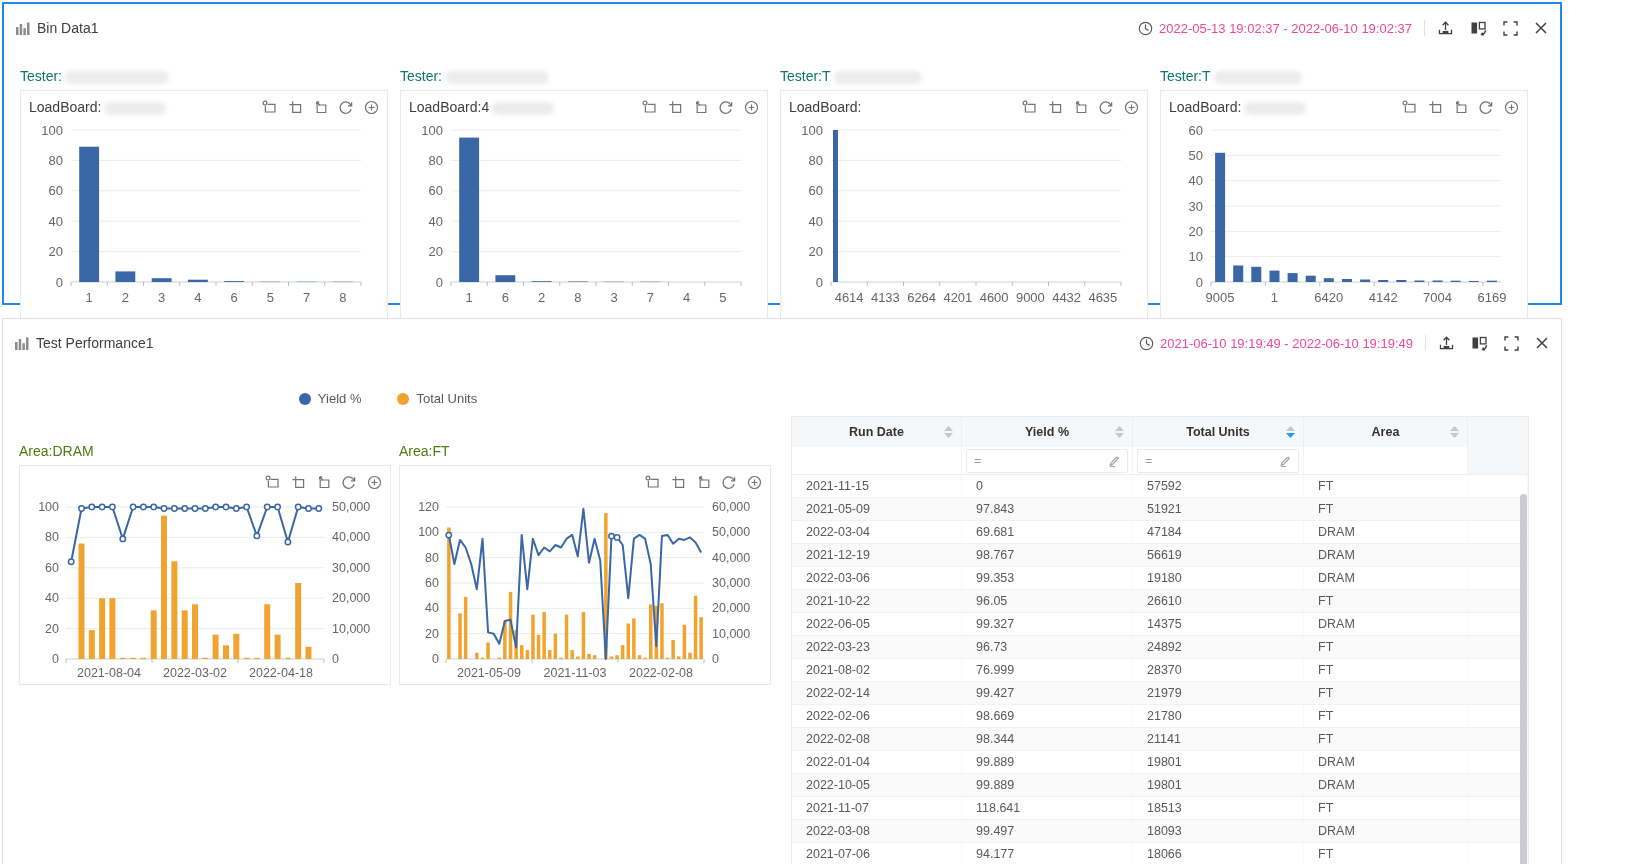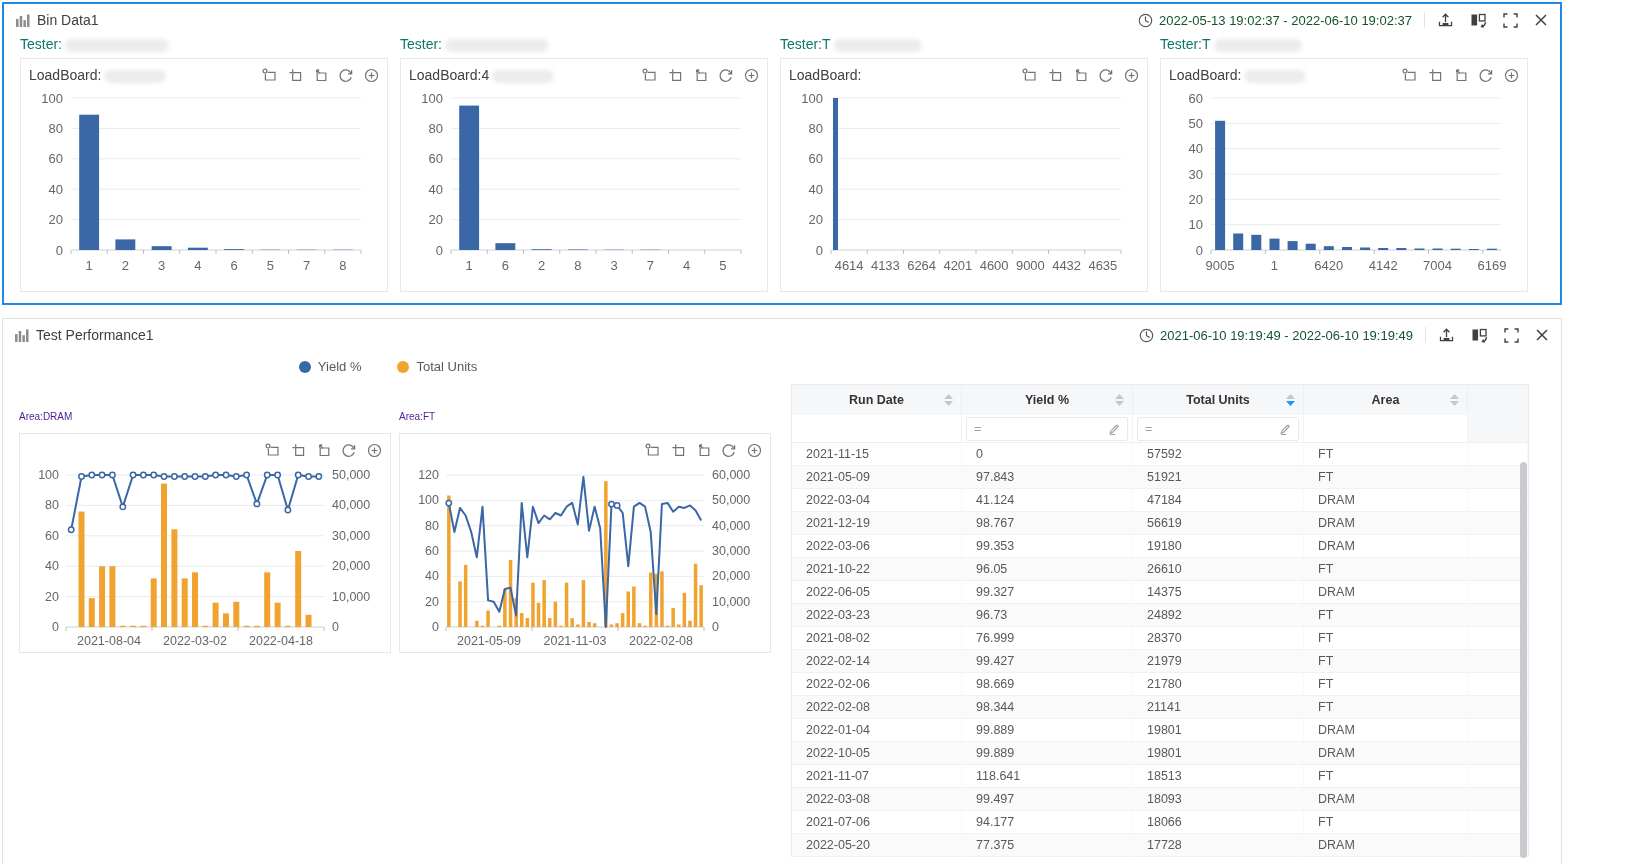--- a/index.html
+++ b/index.html
@@ -1,42 +1,42 @@
 <!DOCTYPE html>
 <html><head>
 <meta charset="utf-8">
 <style>
   html,body{margin:0;padding:0;}
   body{width:1638px;height:864px;overflow:hidden;background:#fff;
        font-family:"Liberation Sans",sans-serif;color:#404040;position:relative;}
   .panel{position:absolute;background:#fff;box-sizing:border-box;}
   .panel-bin{left:2px;top:2px;width:1560px;height:303px;border:2px solid #2188e8;}
   .panel-perf{left:2px;top:318px;width:1560px;height:560px;border:1px solid #dde0e4;}
-  .phead{display:flex;justify-content:space-between;align-items:center;height:32px;padding:0 12px;}
+  .phead{display:flex;justify-content:space-between;align-items:flex-start;height:32px;padding:16px 12px;}
   .ph-l,.ph-r{display:flex;align-items:center;}
   .p-title{font-size:14px;color:#404040;margin-left:7px;}
   .t-icon,.clock{display:inline-flex;align-items:center;}
-  .time{font-size:13px;color:#14532d;margin:0 12px 0 6px;}
+  .time{font-size:13px;color:#ec4899;margin:0 12px 0 6px;}
   .vsep{width:1px;height:16px;background:#e1e1e1;margin-right:12px;}
   .hicons{display:flex;gap:16px;align-items:center;}
   .icon-btn{display:inline-flex;align-items:center;cursor:pointer;}
   .bin-body,.perf-body{position:relative;height:calc(100% - 32px);}
   .bin-group{position:absolute;top:0;width:368px;}
   .tester{font-size:14px;height:22px;color:#0f766e;white-space:nowrap;}
   .cbox{border:1px solid #e6e8eb;background:#fff;box-sizing:border-box;}
   .bin-group .cbox{height:234px;}
   .cbox-head{display:flex;justify-content:space-between;align-items:center;height:26px;padding:3px 8px 0 8px;}
   .lb{font-size:14px;color:#404040;white-space:nowrap;}
   .tools{display:flex;gap:11px;align-items:center;}
   .redact{display:inline-block;height:13px;border-radius:7px;background:#ececec;
           filter:blur(2px);vertical-align:middle;margin-left:3px;}
   .legend{position:absolute;left:0;top:8px;width:770px;display:flex;justify-content:center;gap:36px;}
   .legend-item{display:flex;align-items:center;gap:7px;font-size:13px;color:#595959;cursor:pointer;}
   .dot{width:12px;height:12px;border-radius:50%;}
-  .area-label{position:absolute;font-size:10px;color:#4c1d95;}
+  .area-label{position:absolute;font-size:14px;color:#4d7c0f;}
   .combo-box{position:absolute;width:372px;height:220px;}
   .combo-box .cbox{height:220px;}
   
   .tbl{position:absolute;left:788px;top:33px;width:738px;font-size:12.5px;
        border:1px solid #e9ebee;border-bottom:none;box-sizing:border-box;background:#fff;}
   .tr,.tbl-head,.tbl-filter{display:flex;}
   .th{position:relative;display:flex;align-items:center;justify-content:center;height:30px;
       font-weight:bold;color:#333;background:#f6f7f8;border-right:1px solid #eceef1;
       box-sizing:border-box;cursor:pointer;}
   .th-extra{background:#f6f7f8;height:30px;box-sizing:border-box;}
@@ -796,21 +796,21 @@
             </div>
             <div class="tr">
               <div class="td" style="width:170px">2021-05-09</div>
               <div class="td" style="width:171px">97.843</div>
               <div class="td" style="width:171px">51921</div>
               <div class="td" style="width:164px">FT</div>
               <div class="td" style="width:60px"></div>
             </div>
             <div class="tr">
               <div class="td" style="width:170px">2022-03-04</div>
-              <div class="td" style="width:171px">41.124</div>
+              <div class="td" style="width:171px">69.681</div>
               <div class="td" style="width:171px">47184</div>
               <div class="td" style="width:164px">DRAM</div>
               <div class="td" style="width:60px"></div>
             </div>
             <div class="tr">
               <div class="td" style="width:170px">2021-12-19</div>
               <div class="td" style="width:171px">98.767</div>
               <div class="td" style="width:171px">56619</div>
               <div class="td" style="width:164px">DRAM</div>
               <div class="td" style="width:60px"></div>

